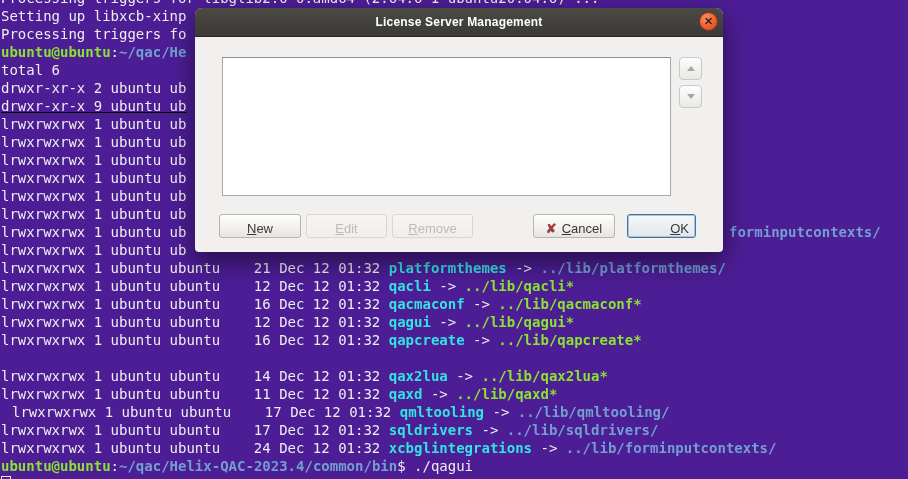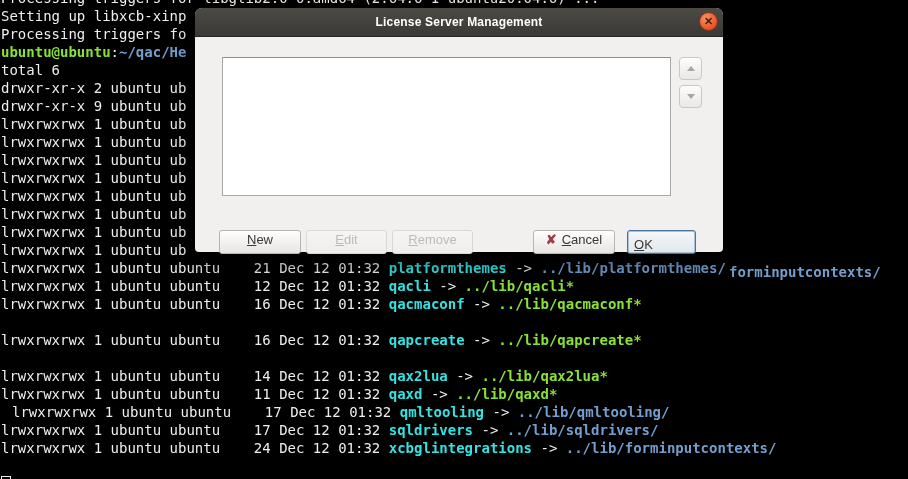--- a/index.html
+++ b/index.html
@@ -1,25 +1,25 @@
 <!DOCTYPE html>
 <html><head>
 <meta charset="utf-8">
 <style>
   html,body{margin:0;padding:0;background:#222;}
-  .screen{position:relative;width:908px;height:479px;overflow:hidden;background:#000000;
+  .screen{position:relative;width:908px;height:479px;overflow:hidden;background:#4c1d95;
           font-family:"DejaVu Sans Mono",monospace;font-size:14px;line-height:18px;}
   
   .terminal{position:absolute;inset:0;}
   .tline{position:absolute;left:1px;height:18px;white-space:pre;}
   .c-w{color:#eeeeec;}
   .c-g{color:#8ae234;font-weight:bold;}
   .c-b{color:#729fcf;font-weight:bold;}
   .c-c{color:#34e2e2;font-weight:bold;}
-  .frag{position:absolute;top:0;margin-top:40px;}
+  .frag{position:absolute;top:0;}
   .cursor{display:inline-block;width:8px;height:15px;border:1px solid #eeeeec;vertical-align:top;margin-top:1px;}
   
   .dialog{position:absolute;left:195px;top:8px;width:528px;height:244px;background:#f1f0ef;
           border-radius:7px 7px 4px 4px;box-shadow:0 10px 24px rgba(0,0,0,.5);}
   .titlebar{height:28px;border-radius:7px 7px 0 0;position:relative;
             background:linear-gradient(#4b4a45,#3a3935);border-bottom:1px solid #262521;
             display:flex;align-items:center;justify-content:center;}
   .title{color:#ffffff;font:bold 12px "Liberation Sans",sans-serif;letter-spacing:.2px;}
   .closebtn{position:absolute;right:5px;top:4px;width:19px;height:19px;border-radius:50%;
             background:radial-gradient(circle at 35% 30%,#f69067,#ea5a2c 62%,#cf4717);
@@ -31,21 +31,21 @@
              border:1px solid #cac8c4;border-radius:4px;background:linear-gradient(#fdfdfd,#e9e8e6);
              display:flex;align-items:center;justify-content:center;}
   .scroll-up{top:49px;} .scroll-down{top:77px;}
   .tri-up{width:0;height:0;border-left:4px solid transparent;border-right:4px solid transparent;
           border-bottom:5px solid #a8a6a2;}
   .tri-down{width:0;height:0;border-left:4px solid transparent;border-right:4px solid transparent;
             border-top:5px solid #a8a6a2;}
   .btn{position:absolute;top:206px;height:24px;box-sizing:border-box;border:1px solid #b7b5b0;
        border-radius:3px;background:linear-gradient(#fefefd,#e7e5e2);
        font:13px "Liberation Sans",sans-serif;color:#393834;
-       display:flex;align-items:flex-start;justify-content:center;gap:5px;margin-top:16px;}
+       display:flex;align-items:flex-end;justify-content:center;gap:5px;}
   .btn.disabled{color:#bdbbb7;border-color:#d9d7d3;background:linear-gradient(#f6f5f4,#efeeec);}
   .btn.focused{border-color:#44749f;box-shadow:0 0 0 1px #a9c4d8 inset;
                background:linear-gradient(#f6f8fa,#e2e7eb);flex-direction:column;}
   .btn u{text-decoration:underline;}
   .cancel-glyph{color:#a13c45;font-weight:bold;font-size:13px;}
   .btn-new{left:24px;width:82px;}
   .btn-edit{left:111px;width:81px;}
   .btn-remove{left:197px;width:81px;}
   .btn-cancel{left:338px;width:82px;}
   .btn-ok{left:432px;width:69px;}
@@ -67,26 +67,28 @@
       <div class="tline" style="top: 133px;"><span class="c-w">lrwxrwxrwx 1 ubuntu ub</span></div>
       <div class="tline" style="top: 151px;"><span class="c-w">lrwxrwxrwx 1 ubuntu ub</span></div>
       <div class="tline" style="top: 169px;"><span class="c-w">lrwxrwxrwx 1 ubuntu ub</span></div>
       <div class="tline" style="top: 187px;"><span class="c-w">lrwxrwxrwx 1 ubuntu ub</span></div>
       <div class="tline" style="top: 205px;"><span class="c-w">lrwxrwxrwx 1 ubuntu ub</span></div>
       <div class="tline" style="top: 223px;"><span class="c-w">lrwxrwxrwx 1 ubuntu ub</span><span class="c-b frag" style="left: 728px;">forminputcontexts/</span></div>
       <div class="tline" style="top: 241px;"><span class="c-w">lrwxrwxrwx 1 ubuntu ub</span></div>
       <div class="tline" style="top: 259px;"><span class="c-w">lrwxrwxrwx 1 ubuntu ubuntu    21 Dec 12 01:32 </span><span class="c-c">platformthemes</span><span class="c-w"> -&gt; </span><span class="c-b">../lib/platformthemes/</span></div>
       <div class="tline" style="top: 277px;"><span class="c-w">lrwxrwxrwx 1 ubuntu ubuntu    12 Dec 12 01:32 </span><span class="c-c">qacli</span><span class="c-w"> -&gt; </span><span class="c-g">../lib/qacli*</span></div>
       <div class="tline" style="top: 295px;"><span class="c-w">lrwxrwxrwx 1 ubuntu ubuntu    16 Dec 12 01:32 </span><span class="c-c">qacmaconf</span><span class="c-w"> -&gt; </span><span class="c-g">../lib/qacmaconf*</span></div>
+      <div class="tline" style="top: 313px;"><span class="c-w">lrwxrwxrwx 1 ubuntu ubuntu    12 Dec 12 01:32 </span><span class="c-c">qagui</span><span class="c-w"> -&gt; </span><span class="c-g">../lib/qagui*</span></div>
       <div class="tline" style="top: 331px;"><span class="c-w">lrwxrwxrwx 1 ubuntu ubuntu    16 Dec 12 01:32 </span><span class="c-c">qapcreate</span><span class="c-w"> -&gt; </span><span class="c-g">../lib/qapcreate*</span></div>
       <div class="tline" style="top: 367px;"><span class="c-w">lrwxrwxrwx 1 ubuntu ubuntu    14 Dec 12 01:32 </span><span class="c-c">qax2lua</span><span class="c-w"> -&gt; </span><span class="c-g">../lib/qax2lua*</span></div>
       <div class="tline" style="top: 385px;"><span class="c-w">lrwxrwxrwx 1 ubuntu ubuntu    11 Dec 12 01:32 </span><span class="c-c">qaxd</span><span class="c-w"> -&gt; </span><span class="c-g">../lib/qaxd*</span></div>
       <div class="tline" style="top: 403px; padding-left: 11px;"><span class="c-w">lrwxrwxrwx 1 ubuntu ubuntu    17 Dec 12 01:32 </span><span class="c-c">qmltooling</span><span class="c-w"> -&gt; </span><span class="c-b">../lib/qmltooling/</span></div>
       <div class="tline" style="top: 421px;"><span class="c-w">lrwxrwxrwx 1 ubuntu ubuntu    17 Dec 12 01:32 </span><span class="c-c">sqldrivers</span><span class="c-w"> -&gt; </span><span class="c-b">../lib/sqldrivers/</span></div>
       <div class="tline" style="top: 439px;"><span class="c-w">lrwxrwxrwx 1 ubuntu ubuntu    24 Dec 12 01:32 </span><span class="c-c">xcbglintegrations</span><span class="c-w"> -&gt; </span><span class="c-b">../lib/forminputcontexts/</span></div>
+      <div class="tline" style="top: 457px;"><span class="c-g">ubuntu@ubuntu</span><span class="c-w">:</span><span class="c-b">~/qac/Helix-QAC-2023.4/common/bin</span><span class="c-w">$ ./qagui</span></div>
       <div class="tline" style="top: 475px;"><span class="cursor"></span></div>
     </div>
 
   <div class="dialog">
     <div class="titlebar">
       <span class="title">License Server Management</span>
       <div class="closebtn">✕</div>
     </div>
 
     <div class="listbox"></div>

